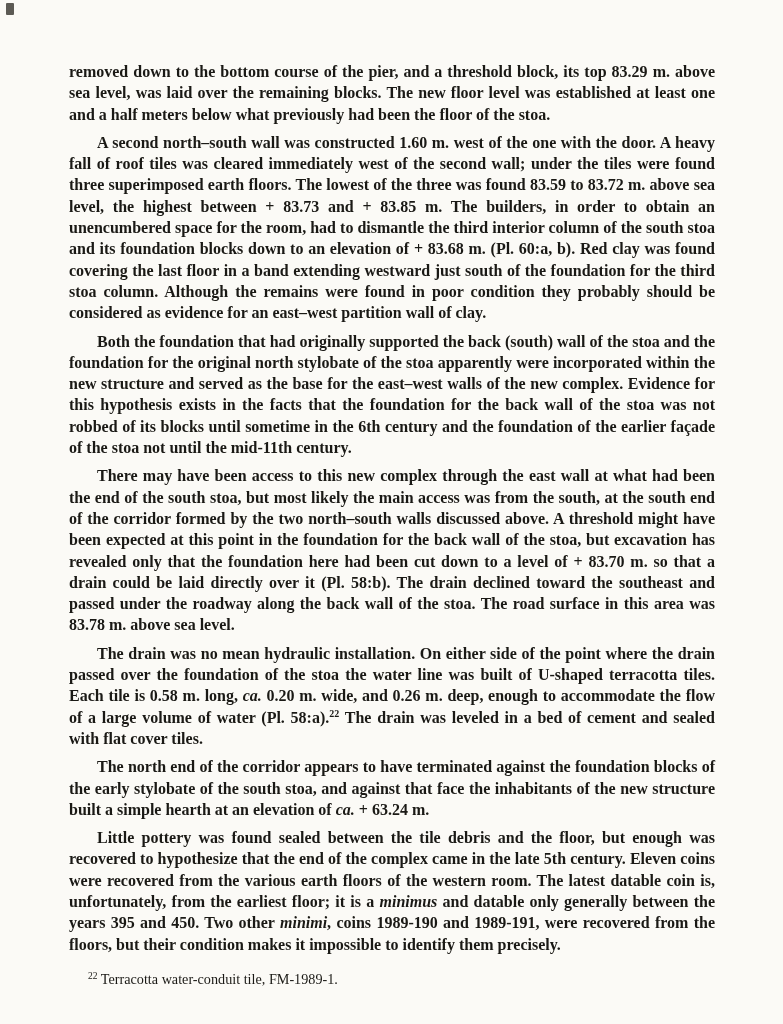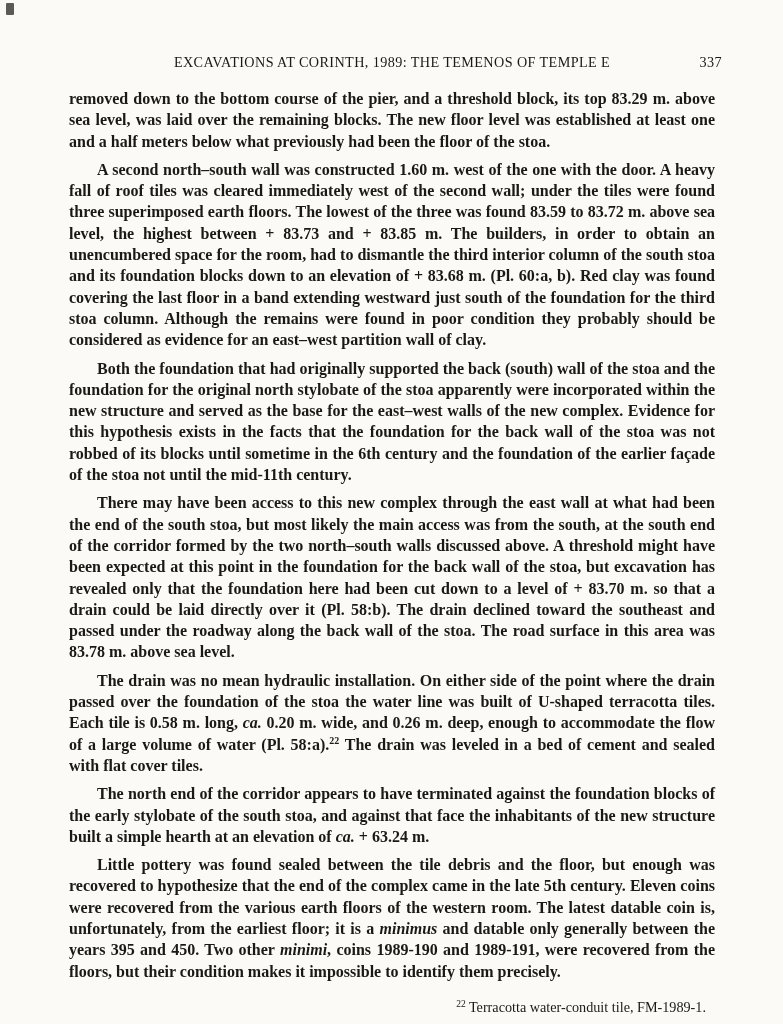--- a/index.html
+++ b/index.html
@@ -70,42 +70,38 @@
     position: relative;
     top: -5.5px;
   }
 
   .footnotes {
     margin-top: 15px;
     font-size: 14.2px;
     line-height: 18.5px;
     text-align: left;
   }
-  .footnote { margin: 16px; text-indent: 1.55em; text-align: right; }
+  .footnote { margin: 4px; text-indent: 1.55em; }
   sup.fn-num {
     font-size: 9.5px;
     line-height: 0;
     vertical-align: baseline;
     position: relative;
     top: -4.5px;
   }
 </style>
 </head>
 <body>
 
 <div class="page">
 
   <div class="scan-mark"></div>
 
   <div class="content">
 
-    <div class="running-head">
-      <span class="running-title">EXCAVATIONS AT CORINTH, 1989: THE TEMENOS OF TEMPLE E</span>
-      <span class="page-number">337</span>
-    </div>
 
     <div class="body-text">
 
       <p class="first">removed down to the bottom course of the pier, and a threshold block, its top 83.29 m. above sea level, was laid over the remaining blocks. The new floor level was established at least one and a half meters below what previously had been the floor of the stoa.</p>
 
       <p>A second north–south wall was constructed 1.60 m. west of the one with the door. A heavy fall of roof tiles was cleared immediately west of the second wall; under the tiles were found three superimposed earth floors. The lowest of the three was found 83.59 to 83.72 m. above sea level, the highest between + 83.73 and + 83.85 m. The builders, in order to obtain an unencumbered space for the room, had to dismantle the third interior column of the south stoa and its foundation blocks down to an elevation of + 83.68 m. (Pl. 60:a, b). Red clay was found covering the last floor in a band extending westward just south of the foundation for the third stoa column. Although the remains were found in poor condition they probably should be considered as evidence for an east–west partition wall of clay.</p>
 
       <p>Both the foundation that had originally supported the back (south) wall of the stoa and the foundation for the original north stylobate of the stoa apparently were incorporated within the new structure and served as the base for the east–west walls of the new complex. Evidence for this hypothesis exists in the facts that the foundation for the back wall of the stoa was not robbed of its blocks until sometime in the 6th century and the foundation of the earlier façade of the stoa not until the mid-11th century.</p>
 
       <p>There may have been access to this new complex through the east wall at what had been the end of the south stoa, but most likely the main access was from the south, at the south end of the corridor formed by the two north–south walls discussed above. A threshold might have been expected at this point in the foundation for the back wall of the stoa, but excavation has revealed only that the foundation here had been cut down to a level of + 83.70 m. so that a drain could be laid directly over it (Pl. 58:b). The drain declined toward the southeast and passed under the roadway along the back wall of the stoa. The road surface in this area was 83.78 m. above sea level.</p>

